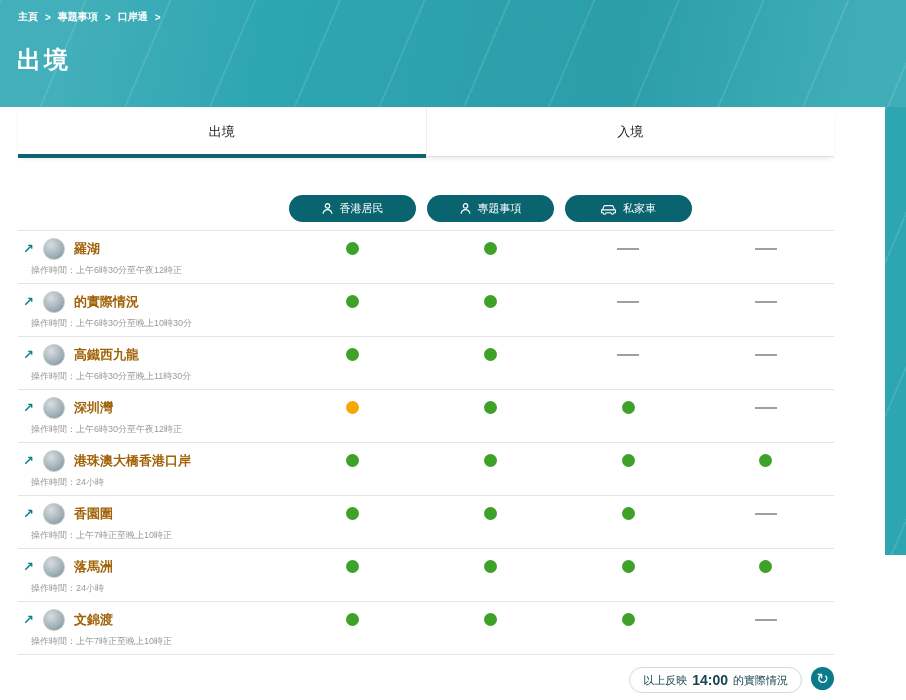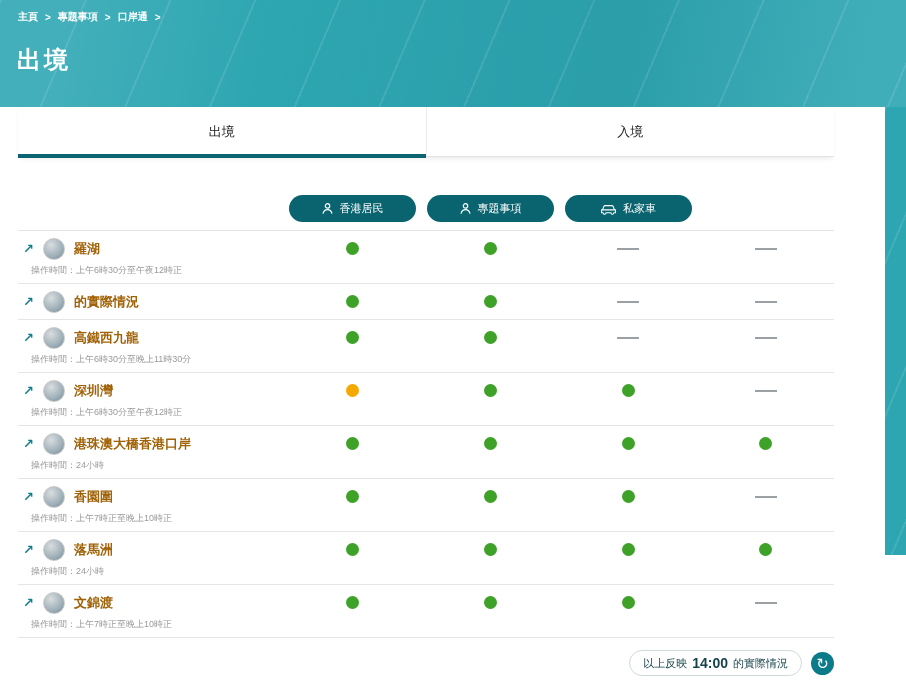--- a/index.html
+++ b/index.html
@@ -71,21 +71,21 @@
     background:radial-gradient(circle at 35% 30%, #d9dde0, #9fb0b8 60%, #6e8691);
     border:1px solid #c9c9c9;box-sizing:border-box;
   }
   .cname{font-size:13px;font-weight:700;color:#a16207;cursor:pointer;}
   .hours{margin:4px 0 0 13px;font-size:9px;color:#9a9a9a;}
   .scell{display:flex;justify-content:center;align-items:flex-start;padding-top:11px;}
   .dot{width:13px;height:13px;border-radius:50%;}
   .dash{width:22px;height:2px;background:#9aa0a4;margin-top:6px;}
   
   .refresh-row{
-    display:flex;justify-content:flex-end;align-items:center;gap:9px;
+    display:flex;justify-content:flex-end;gap:9px;
     width:816px;margin:12px 0 0 18px;
   }
   .refresh-btn{
     display:flex;align-items:center;gap:5px;background:#fff;
     border:1px solid #cfdadd;border-radius:15px;padding:4px 13px;
     font-size:11px;color:#17444c;cursor:pointer;
   }
   .refresh-time{font-size:14px;font-weight:700;}
   .refresh-icon{
     width:23px;height:23px;border-radius:50%;background:#0B7B8A;color:#fff;
@@ -174,20 +174,21 @@
             <span class="dash"></span>
           </div>
         </div>
         <div class="grid trow">
           <div class="ncell">
             <div class="row-head">
               <span class="arrow">↗</span>
               <span class="thumb"></span>
               <span class="cname">的實際情況</span>
             </div>
+            <div class="hours">操作時間：上午6時30分至晚上10時30分</div>
           </div>
           <div class="scell">
             <span class="dot" style="background: rgb(62, 161, 40);"></span>
           </div>
           <div class="scell">
             <span class="dot" style="background: rgb(62, 161, 40);"></span>
           </div>
           <div class="scell">
             <span class="dash"></span>
           </div>

